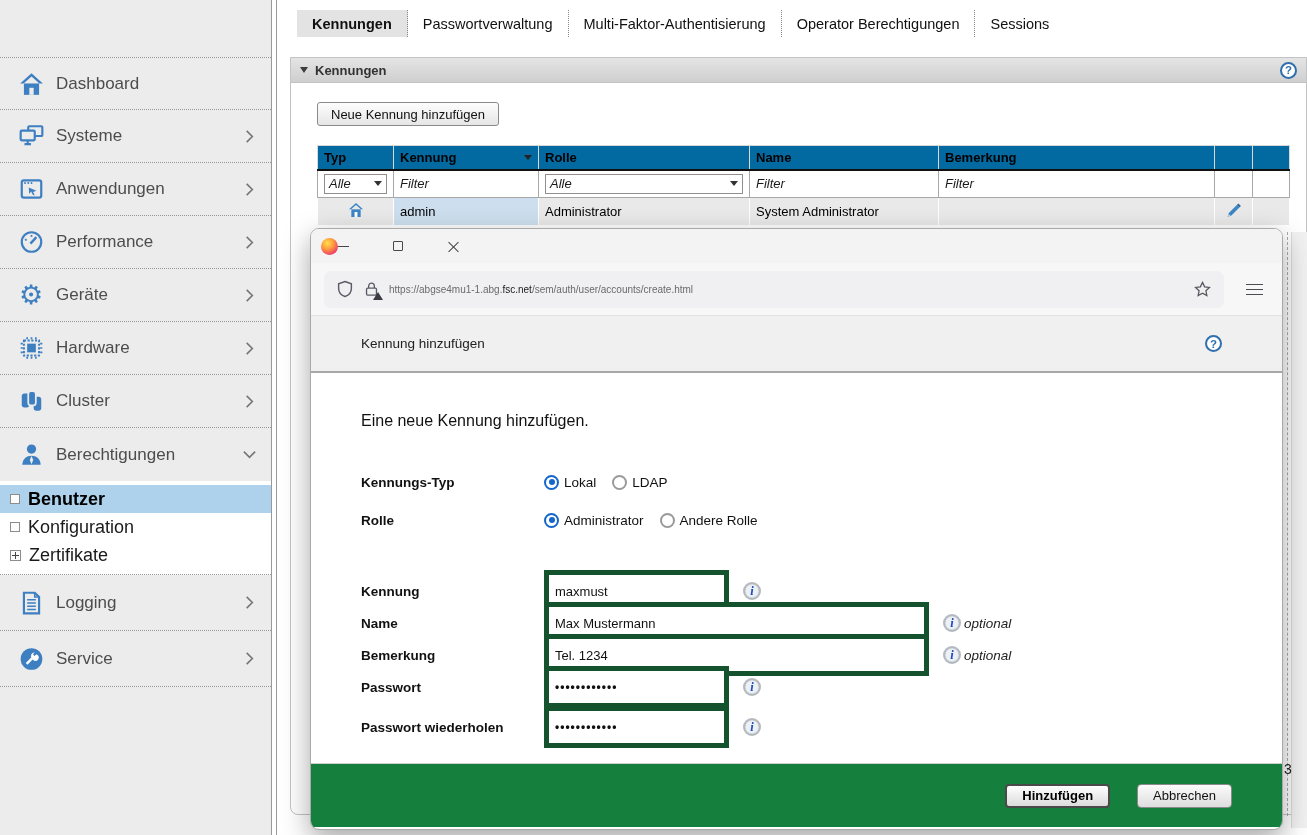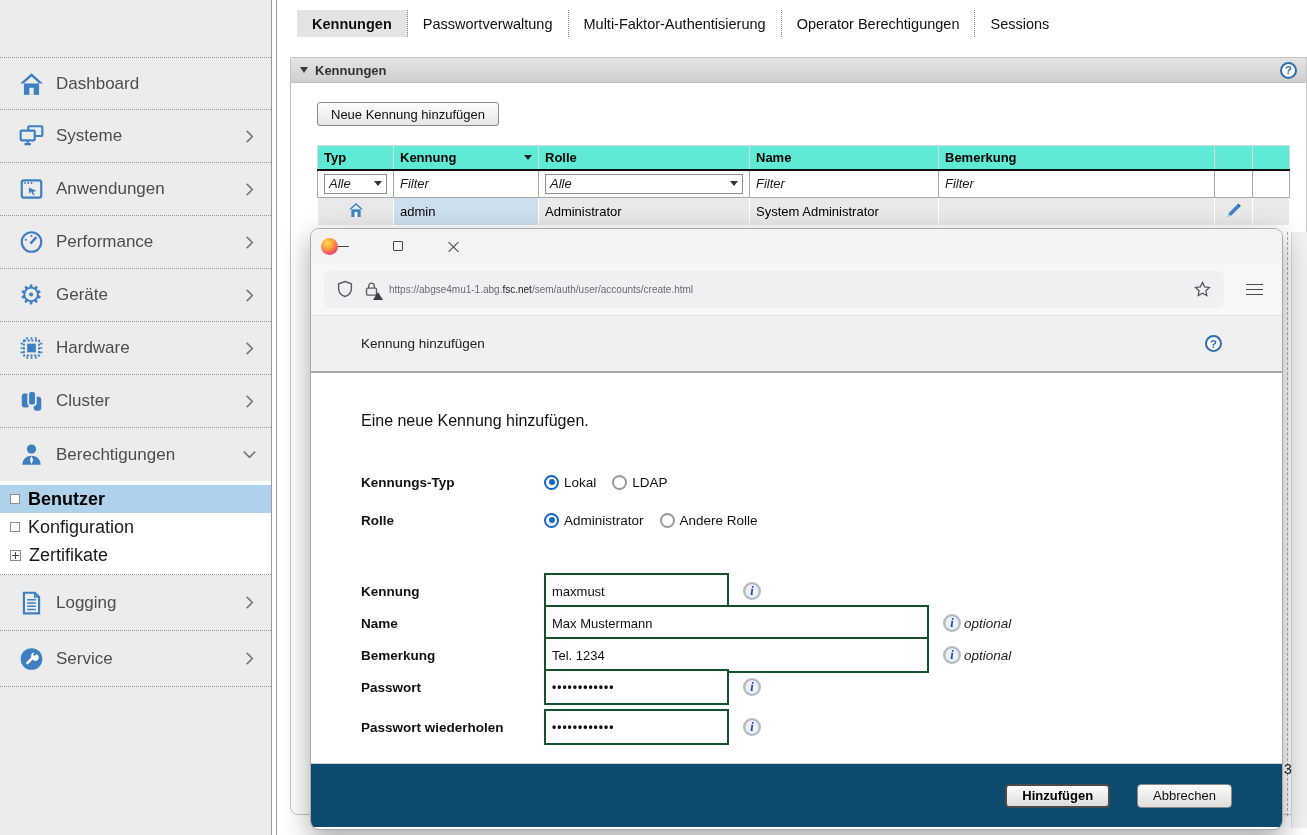--- a/index.html
+++ b/index.html
@@ -48,21 +48,21 @@
   .panel-title { font-size:13px; font-weight:bold; color:#333; flex:1; }
   .help-icon { width:17px; height:17px; border:2px solid #2f6fad; border-radius:50%; color:#2f6fad;
                font-size:11.5px; font-weight:bold; display:flex; align-items:center; justify-content:center;
                background:#fff; cursor:pointer; }
   .add-btn { position:absolute; left:26px; top:44px; height:24px; padding:0 13px; font-size:13px; color:#111;
              background:linear-gradient(#fdfdfd,#e6e6e6); border:1px solid #8a8a8a; border-radius:3px; cursor:pointer;
              font-family:"Liberation Sans", sans-serif; }
 
   
   table.acc { position:absolute; left:26px; top:87px; border-collapse:collapse; table-layout:fixed; font-size:13px; }
-  table.acc th { background:#5eead4; border:1px solid #d8d8d8; border-bottom:2px solid #111;
+  table.acc th { background:#0369a1; border:1px solid #d8d8d8; border-bottom:2px solid #111;
                  font-weight:bold; color:#000; text-align:left; padding:3px 6px; height:24px; }
   table.acc td { height:28px; padding:0 6px; }
   tr.frow td { background:#fff; border:1px solid #a8a8a8; font-style:italic; color:#1a1a1a; }
   .fselect { display:flex; align-items:center; justify-content:space-between; border:1px solid #8f8f8f;
              height:20px; padding:0 4px; background:#fff; cursor:pointer; }
   .dd-arrow { width:0; height:0; border-left:4px solid transparent; border-right:4px solid transparent;
               border-top:5px solid #333; }
   .sort-arrow { float:right; margin-top:5px; width:0; height:0; border-left:4px solid transparent;
                 border-right:4px solid transparent; border-top:5px solid #222; }
   tr.drow td { background:#e9e9e9; border:1px solid #fff; font-style:normal; }
@@ -113,31 +113,31 @@
 
   .frow2 { position:absolute; left:50px; right:20px; display:flex; align-items:center; height:24px; }
   .flabel { width:183px; font-size:13.5px; font-weight:bold; color:#111; flex:0 0 183px; }
   .radio-group { display:flex; align-items:center; gap:16px; }
   .radio-item { display:flex; align-items:center; gap:5px; cursor:pointer; }
   .rb { width:15px; height:15px; border-radius:50%; border:2px solid #9a9a9a; background:#fff;
         display:flex; align-items:center; justify-content:center; }
   .rb.sel { border-color:#1466cc; }
   .rb.sel::after { content:""; width:6px; height:6px; border-radius:50%; background:#1466cc; }
   .radio-label { font-size:13.5px; color:#111; }
-  .tinput { height:26px; border:2px solid #14532d; padding:16px 6px; font-size:13px; color:#111;
+  .tinput { height:26px; border:5px solid #14532d; padding:16px 6px; font-size:13px; color:#111;
             font-family:"Liberation Sans", sans-serif; background:#fff; }
   .w-s { width:185px; } .w-l { width:385px; }
   .pw { font-weight:bold; letter-spacing:1px; font-size:12px; }
   .info-icon { width:18px; height:18px; border-radius:50%; border:2px solid #b2b9c0; background:#eef1f4;
                color:#1a49c8; font-family:"Liberation Serif", serif; font-style:italic; font-weight:bold;
                font-size:12.5px; display:flex; align-items:center; justify-content:center; margin-left:14px;
                box-shadow:inset 0 0 1px #889; cursor:pointer; flex:0 0 18px; }
   .opt { font-size:13.5px; font-style:italic; color:#222; margin-left:3px; }
 
-  .dlg-footer { height:64px; background:#0c4a6e; border-top:1px solid #cfcfcf;
+  .dlg-footer { height:64px; background:#15803d; border-top:1px solid #cfcfcf;
                 display:flex; align-items:center; justify-content:flex-end; gap:27px; padding-right:50px; }
   .btn { height:24px; padding:0 15px; font-size:13px; border-radius:4px; cursor:pointer;
          font-family:"Liberation Sans", sans-serif; }
   .btn-primary { font-weight:bold; border:2px solid #4a4a4a; background:linear-gradient(#fefefe,#dcdcdc); color:#000; }
   .btn-sec { border:1px solid #8a8a8a; background:linear-gradient(#fbfbfb,#dedede); color:#111; }
 </style>
 </head>
 <body>
 
 <div class="sidebar">

